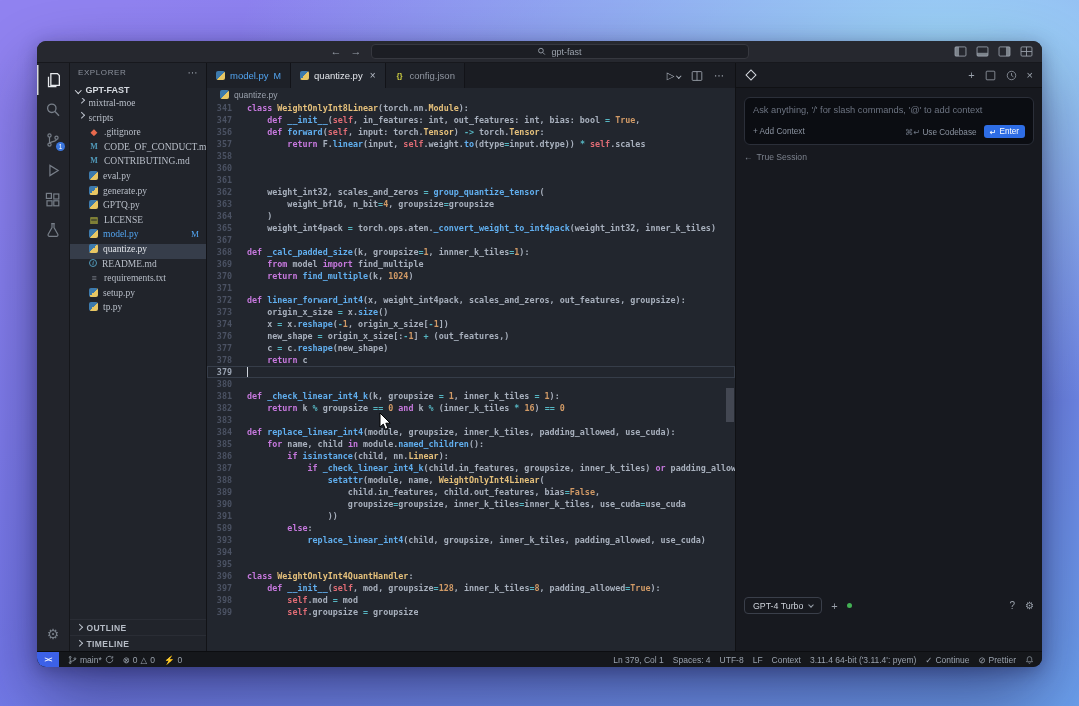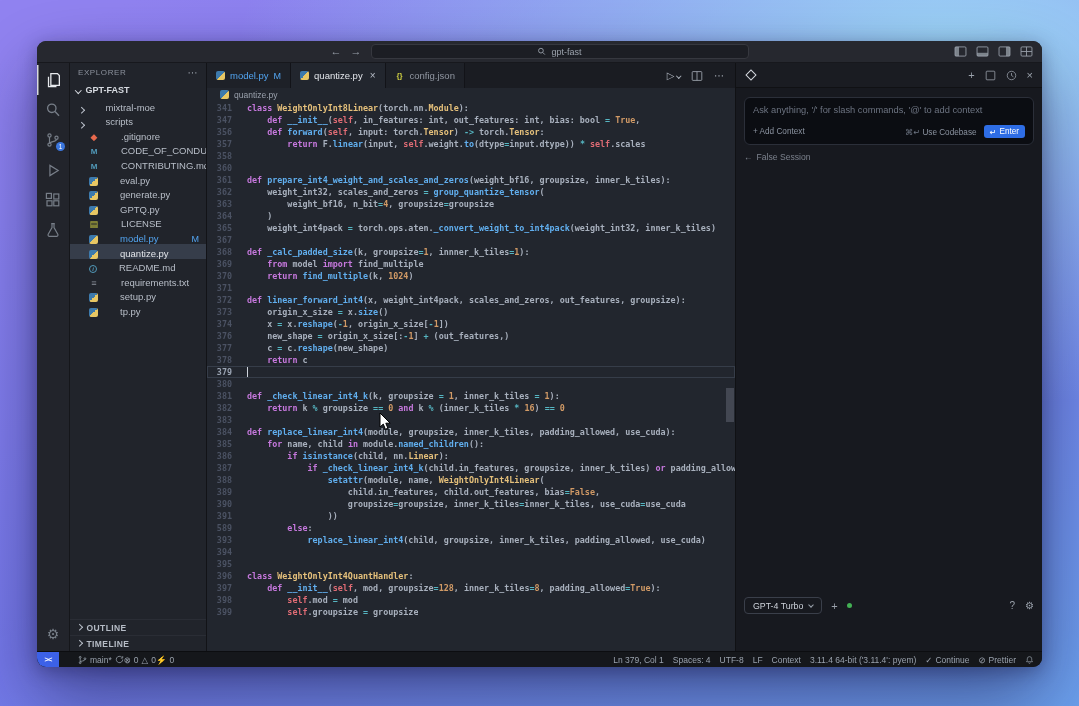--- a/index.html
+++ b/index.html
@@ -37,21 +37,21 @@
   .gear-glyph { font-size:14px; }
   
   .sidebar { width:137px; flex:none; background:#21242b; border-right:1px solid #121317; display:flex; flex-direction:column; font-size:9.5px; overflow:hidden; }
   .sb-header { height:19px; flex:none; display:flex; align-items:center; padding:0 8px; font-size:8px; letter-spacing:.6px; color:#8b919c; }
   .sb-header .more { margin-left:auto; font-size:10px; color:#9aa1ab; }
   .sb-section { height:16px; flex:none; display:flex; align-items:center; gap:5px; padding:0 4px 0 6px; font-weight:bold; font-size:9px; color:#d7dbe1; }
   .chev { display:inline-block; width:4.5px; height:4.5px; border-right:1.2px solid currentColor; border-bottom:1.2px solid currentColor; flex:none; }
   .chev.right { transform:rotate(-45deg); }
   .chev.down { transform:rotate(45deg); }
   .file-list { flex:1; overflow:hidden; }
-  .file-row { height:14.6px; display:flex; align-items:flex-end; gap:22px; padding-left:19px; color:#b9bfc9; cursor:default; }
+  .file-row { height:14.6px; display:flex; align-items:flex-start; gap:5px; padding-left:19px; color:#b9bfc9; cursor:default;font-family:Liberation Serif, serif; }
   .file-row.folder { padding-left:9px; }
   .file-row.selected { background:#363d4a; color:#e2e5ea; }
   .file-row .flabel { white-space:nowrap; overflow:hidden; }
   .file-row.modified .flabel { color:#52a4f0; }
   .fbadge { margin-left:auto; padding-right:7px; color:#52a4f0; font-size:9px; }
   .ficon { flex:none; width:10px; display:inline-flex; align-items:center; justify-content:center; font-size:8px; }
   .ficon-py { width:9px; height:9px; border-radius:2px; background:linear-gradient(135deg,#3d7aac 0 50%, #e8c763 50% 100%); }
   .ficon-md { color:#519aba; font-weight:bold; }
   .ficon-git { color:#e8694d; font-size:9px; }
   .ficon-license { color:#cbcb41; font-size:9px; }
@@ -104,21 +104,21 @@
   .last-session { margin-top:7px; display:flex; align-items:center; gap:4px; color:#7c828d; font-size:8.6px; }
   .aux-bottom { margin-top:auto; margin-bottom:28px; display:flex; align-items:center; gap:7px; font-size:8.8px; }
   .model-pill { border:1px solid #3a3f4a; border-radius:4px; padding:2.5px 8px; color:#ccd1d9; display:flex; align-items:center; gap:6px; }
   .model-pill .chev { width:4px; height:4px; color:#9aa1ab; margin-top:-2px; }
   .plus-btn { color:#9aa1ab; font-size:11px; padding:0 2px; }
   .green-dot { width:5px; height:5px; border-radius:50%; background:#43b054; }
   .aux-bottom .right { margin-left:auto; display:flex; align-items:center; gap:10px; color:#9aa1ab; font-size:10px; }
   
   .statusbar { height:16px; flex:none; background:#15171b; border-top:1px solid #0c0d10; display:flex; align-items:center; font-size:8.5px; color:#9aa2ad; }
   .remote { width:22px; height:100%; background:#3c61e8; color:#fff; display:flex; align-items:center; justify-content:center; font-size:7.5px; font-weight:bold; letter-spacing:-1px; }
-  .sb-left { display:flex; align-items:center; padding-left:19px; }
+  .sb-left { display:flex; align-items:center; gap:9px; padding-left:9px; }
   .sb-right { margin-left:auto; display:flex; align-items:center; gap:9px; padding-right:8px; }
   .sb-item { display:flex; align-items:center; gap:3px; white-space:nowrap; }
   .sb-item svg { display:block; }
   
   .mouse-cursor { position:absolute; left:379px; top:412px; z-index:60; pointer-events:none; }
 </style>
 </head>
 <body>
 
 <div class="window">
@@ -321,21 +321,21 @@
         <span>quantize.py</span>
       </div>
       <div class="code" id="code">
         <div id="code-lines">
             <div class="code-line"><span class="ln">341</span><span class="lc"><span class="tok-kw">class</span> <span class="tok-class">WeightOnlyInt8Linear</span>(torch.nn.<span class="tok-class">Module</span>):</span></div>
             <div class="code-line"><span class="ln">347</span><span class="lc">    <span class="tok-kw">def</span> <span class="tok-fn">__init__</span>(<span class="tok-self">self</span>, in_features: int, out_features: int, bias: bool <span class="tok-op">=</span> <span class="tok-const">True</span>,</span></div>
             <div class="code-line"><span class="ln">356</span><span class="lc">    <span class="tok-kw">def</span> <span class="tok-fn">forward</span>(<span class="tok-self">self</span>, input: torch.<span class="tok-class">Tensor</span>) <span class="tok-op">-</span><span class="tok-op">&gt;</span> torch.<span class="tok-class">Tensor</span>:</span></div>
             <div class="code-line"><span class="ln">357</span><span class="lc">        <span class="tok-kw">return</span> F.<span class="tok-fn">linear</span>(input, <span class="tok-self">self</span>.weight.<span class="tok-fn">to</span>(dtype<span class="tok-op">=</span>input.dtype)) <span class="tok-op">*</span> <span class="tok-self">self</span>.scales</span></div>
             <div class="code-line"><span class="ln">358</span><span class="lc"></span></div>
             <div class="code-line"><span class="ln">360</span><span class="lc"></span></div>
-            <div class="code-line"><span class="ln">361</span><span class="lc"><span class="tok-kw">def</span> <span class="tok-fn">prepare_int4_weight_and_scales_and_zeros</span>(weight_bf16, groupsize, inner_k_tiles):</span></div>
+            <div class="code-line"><span class="ln">361</span></div>
             <div class="code-line"><span class="ln">362</span><span class="lc">    weight_int32, scales_and_zeros <span class="tok-op">=</span> <span class="tok-fn">group_quantize_tensor</span>(</span></div>
             <div class="code-line"><span class="ln">363</span><span class="lc">        weight_bf16, n_bit<span class="tok-op">=</span><span class="tok-num">4</span>, groupsize<span class="tok-op">=</span>groupsize</span></div>
             <div class="code-line"><span class="ln">364</span><span class="lc">    )</span></div>
             <div class="code-line"><span class="ln">365</span><span class="lc">    weight_int4pack <span class="tok-op">=</span> torch.ops.aten.<span class="tok-fn">_convert_weight_to_int4pack</span>(weight_int32, inner_k_tiles)</span></div>
             <div class="code-line"><span class="ln">367</span><span class="lc"></span></div>
             <div class="code-line"><span class="ln">368</span><span class="lc"><span class="tok-kw">def</span> <span class="tok-fn">_calc_padded_size</span>(k, groupsize<span class="tok-op">=</span><span class="tok-num">1</span>, innner_k_tiles<span class="tok-op">=</span><span class="tok-num">1</span>):</span></div>
             <div class="code-line"><span class="ln">369</span><span class="lc">    <span class="tok-kw">from</span> model <span class="tok-kw">import</span> find_multiple</span></div>
             <div class="code-line"><span class="ln">370</span><span class="lc">    <span class="tok-kw">return</span> <span class="tok-fn">find_multiple</span>(k, <span class="tok-num">1024</span>)</span></div>
             <div class="code-line"><span class="ln">371</span><span class="lc"></span></div>
             <div class="code-line"><span class="ln">372</span><span class="lc"><span class="tok-kw">def</span> <span class="tok-fn">linear_forward_int4</span>(x, weight_int4pack, scales_and_zeros, out_features, groupsize):</span></div>
@@ -397,21 +397,21 @@
               </span>
               <span class="enter-chip">
                 <span>↵</span>
                 <span>Enter</span>
               </span>
             </span>
           </div>
         </div>
         <div class="last-session">
           <span>←</span>
-          <span>False Session</span>
+          <span>True Session</span>
         </div>
         <div class="aux-bottom">
           <div class="model-pill">
             <span>GPT-4 Turbo</span>
             <span class="chev down"></span>
           </div>
           <span class="plus-btn">+</span>
           <span class="green-dot"></span>
           <span class="right">
             <span>?</span>

